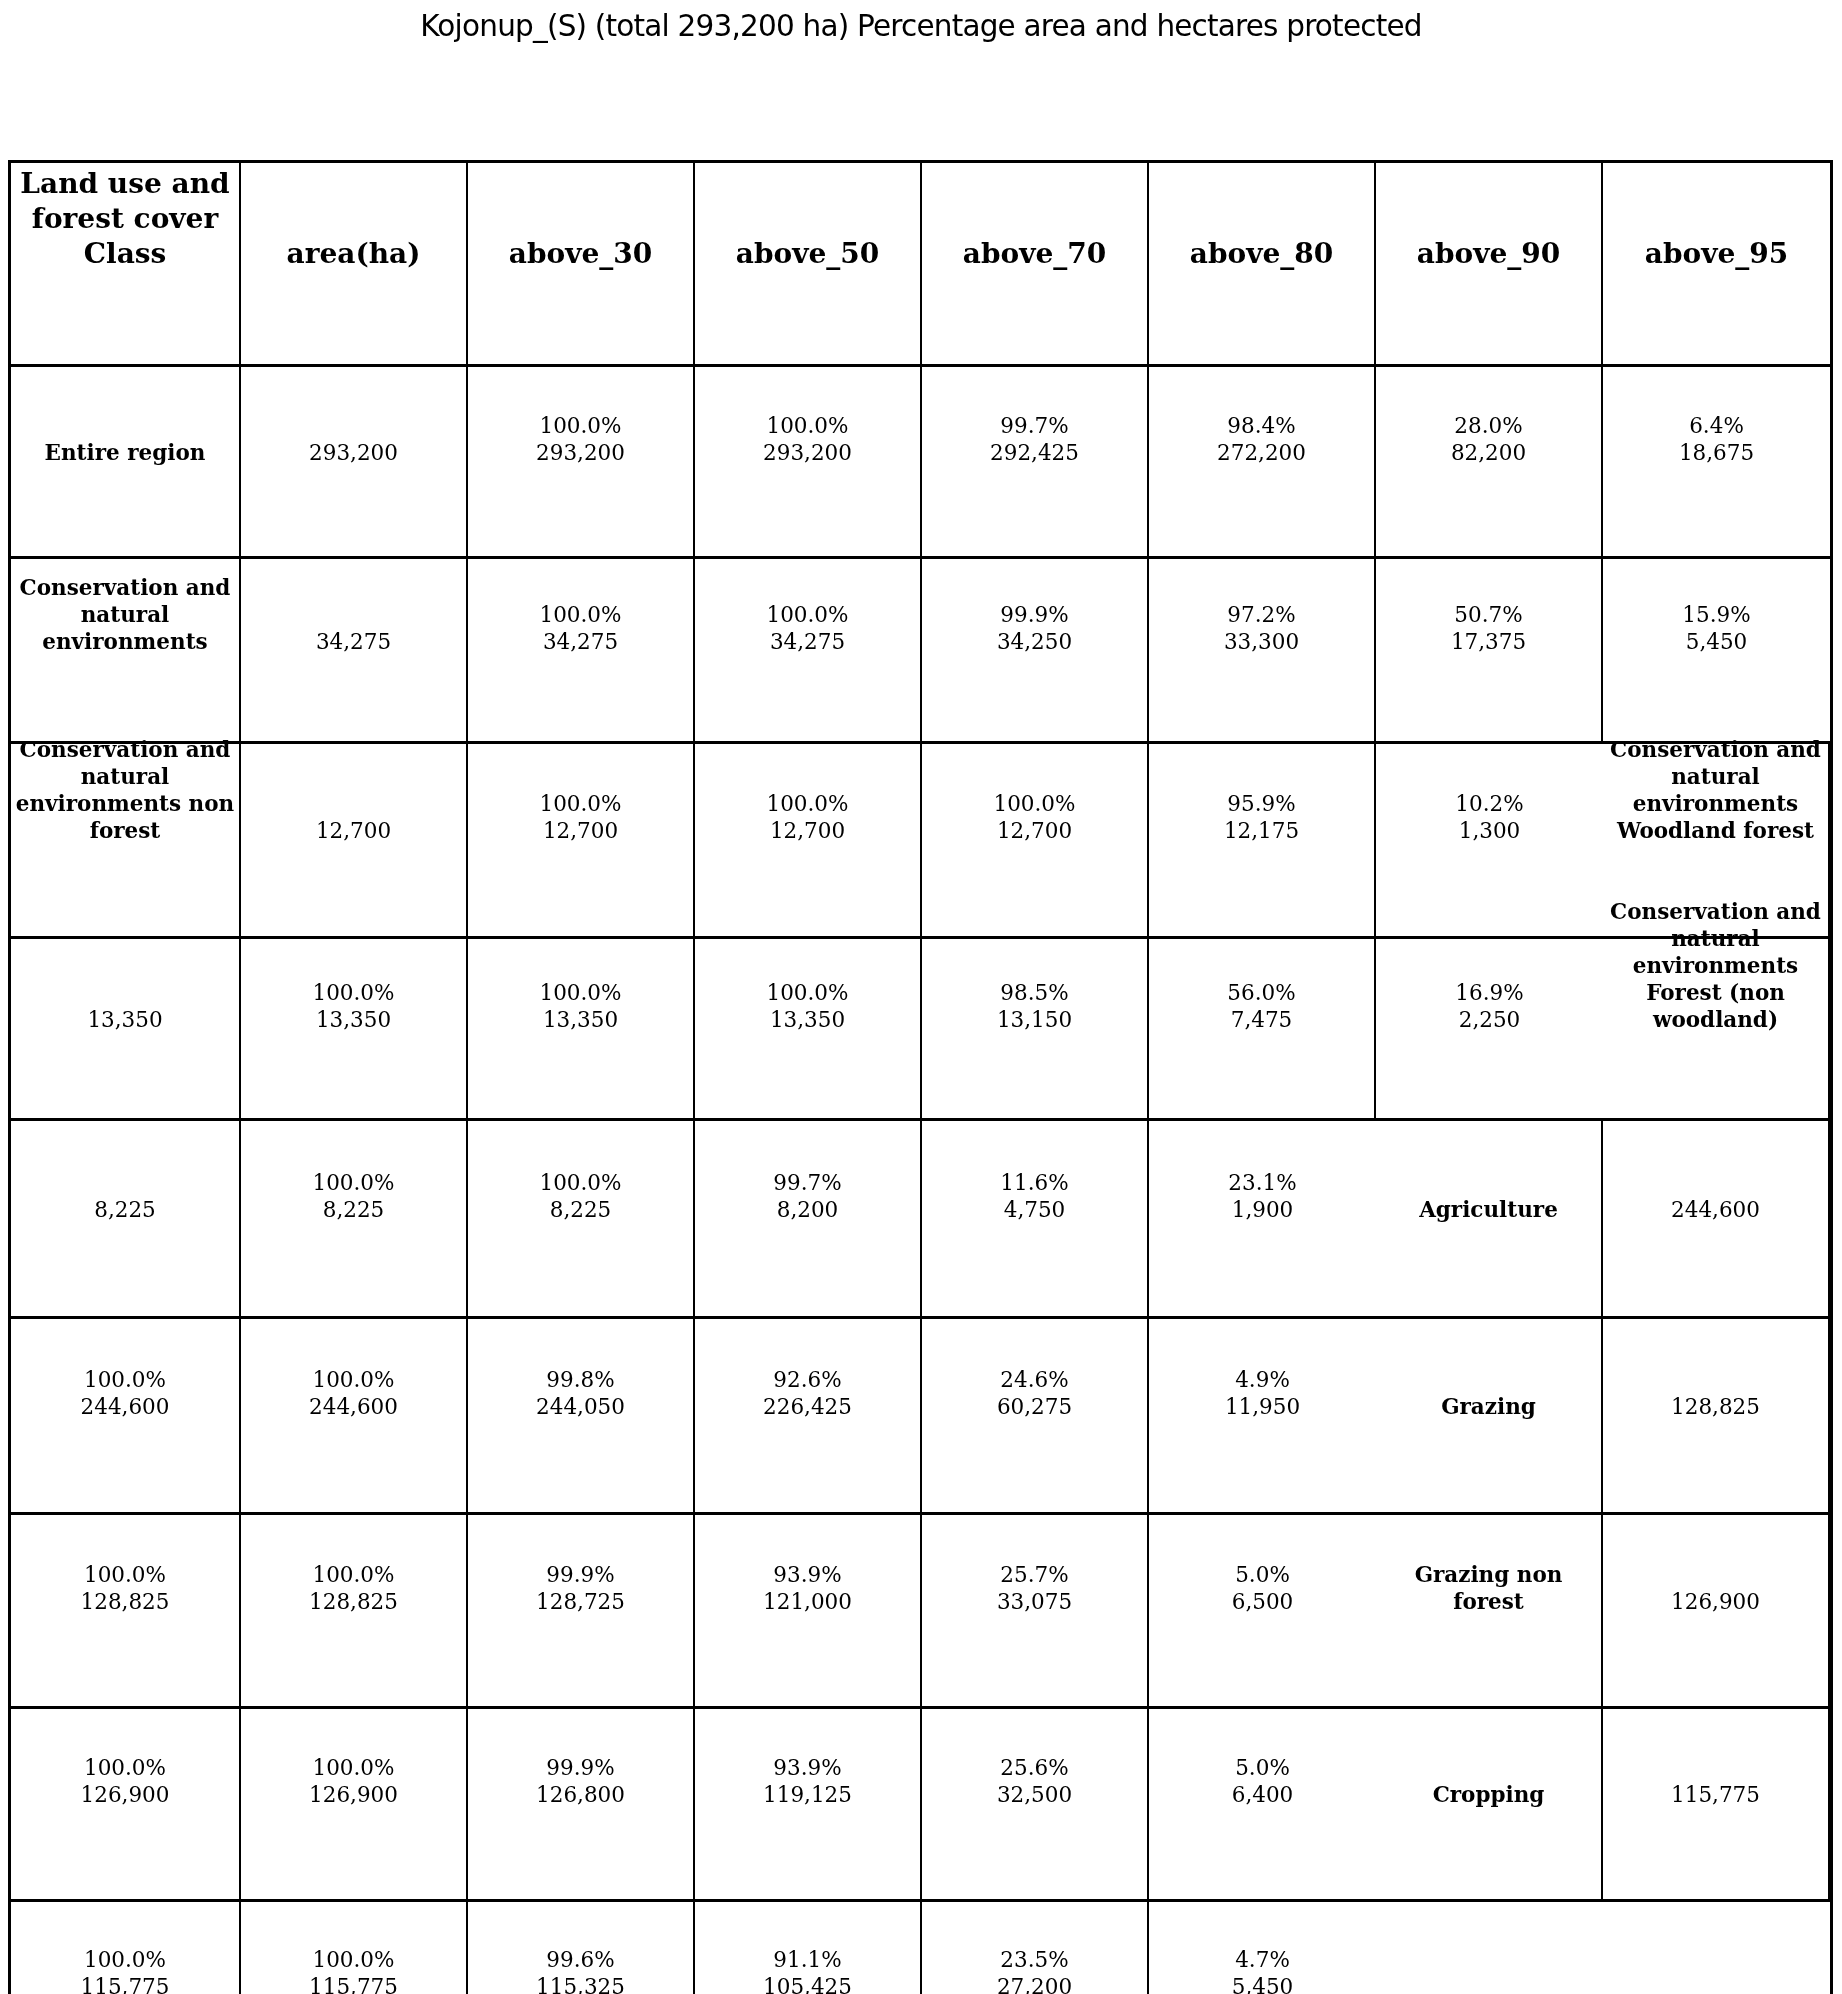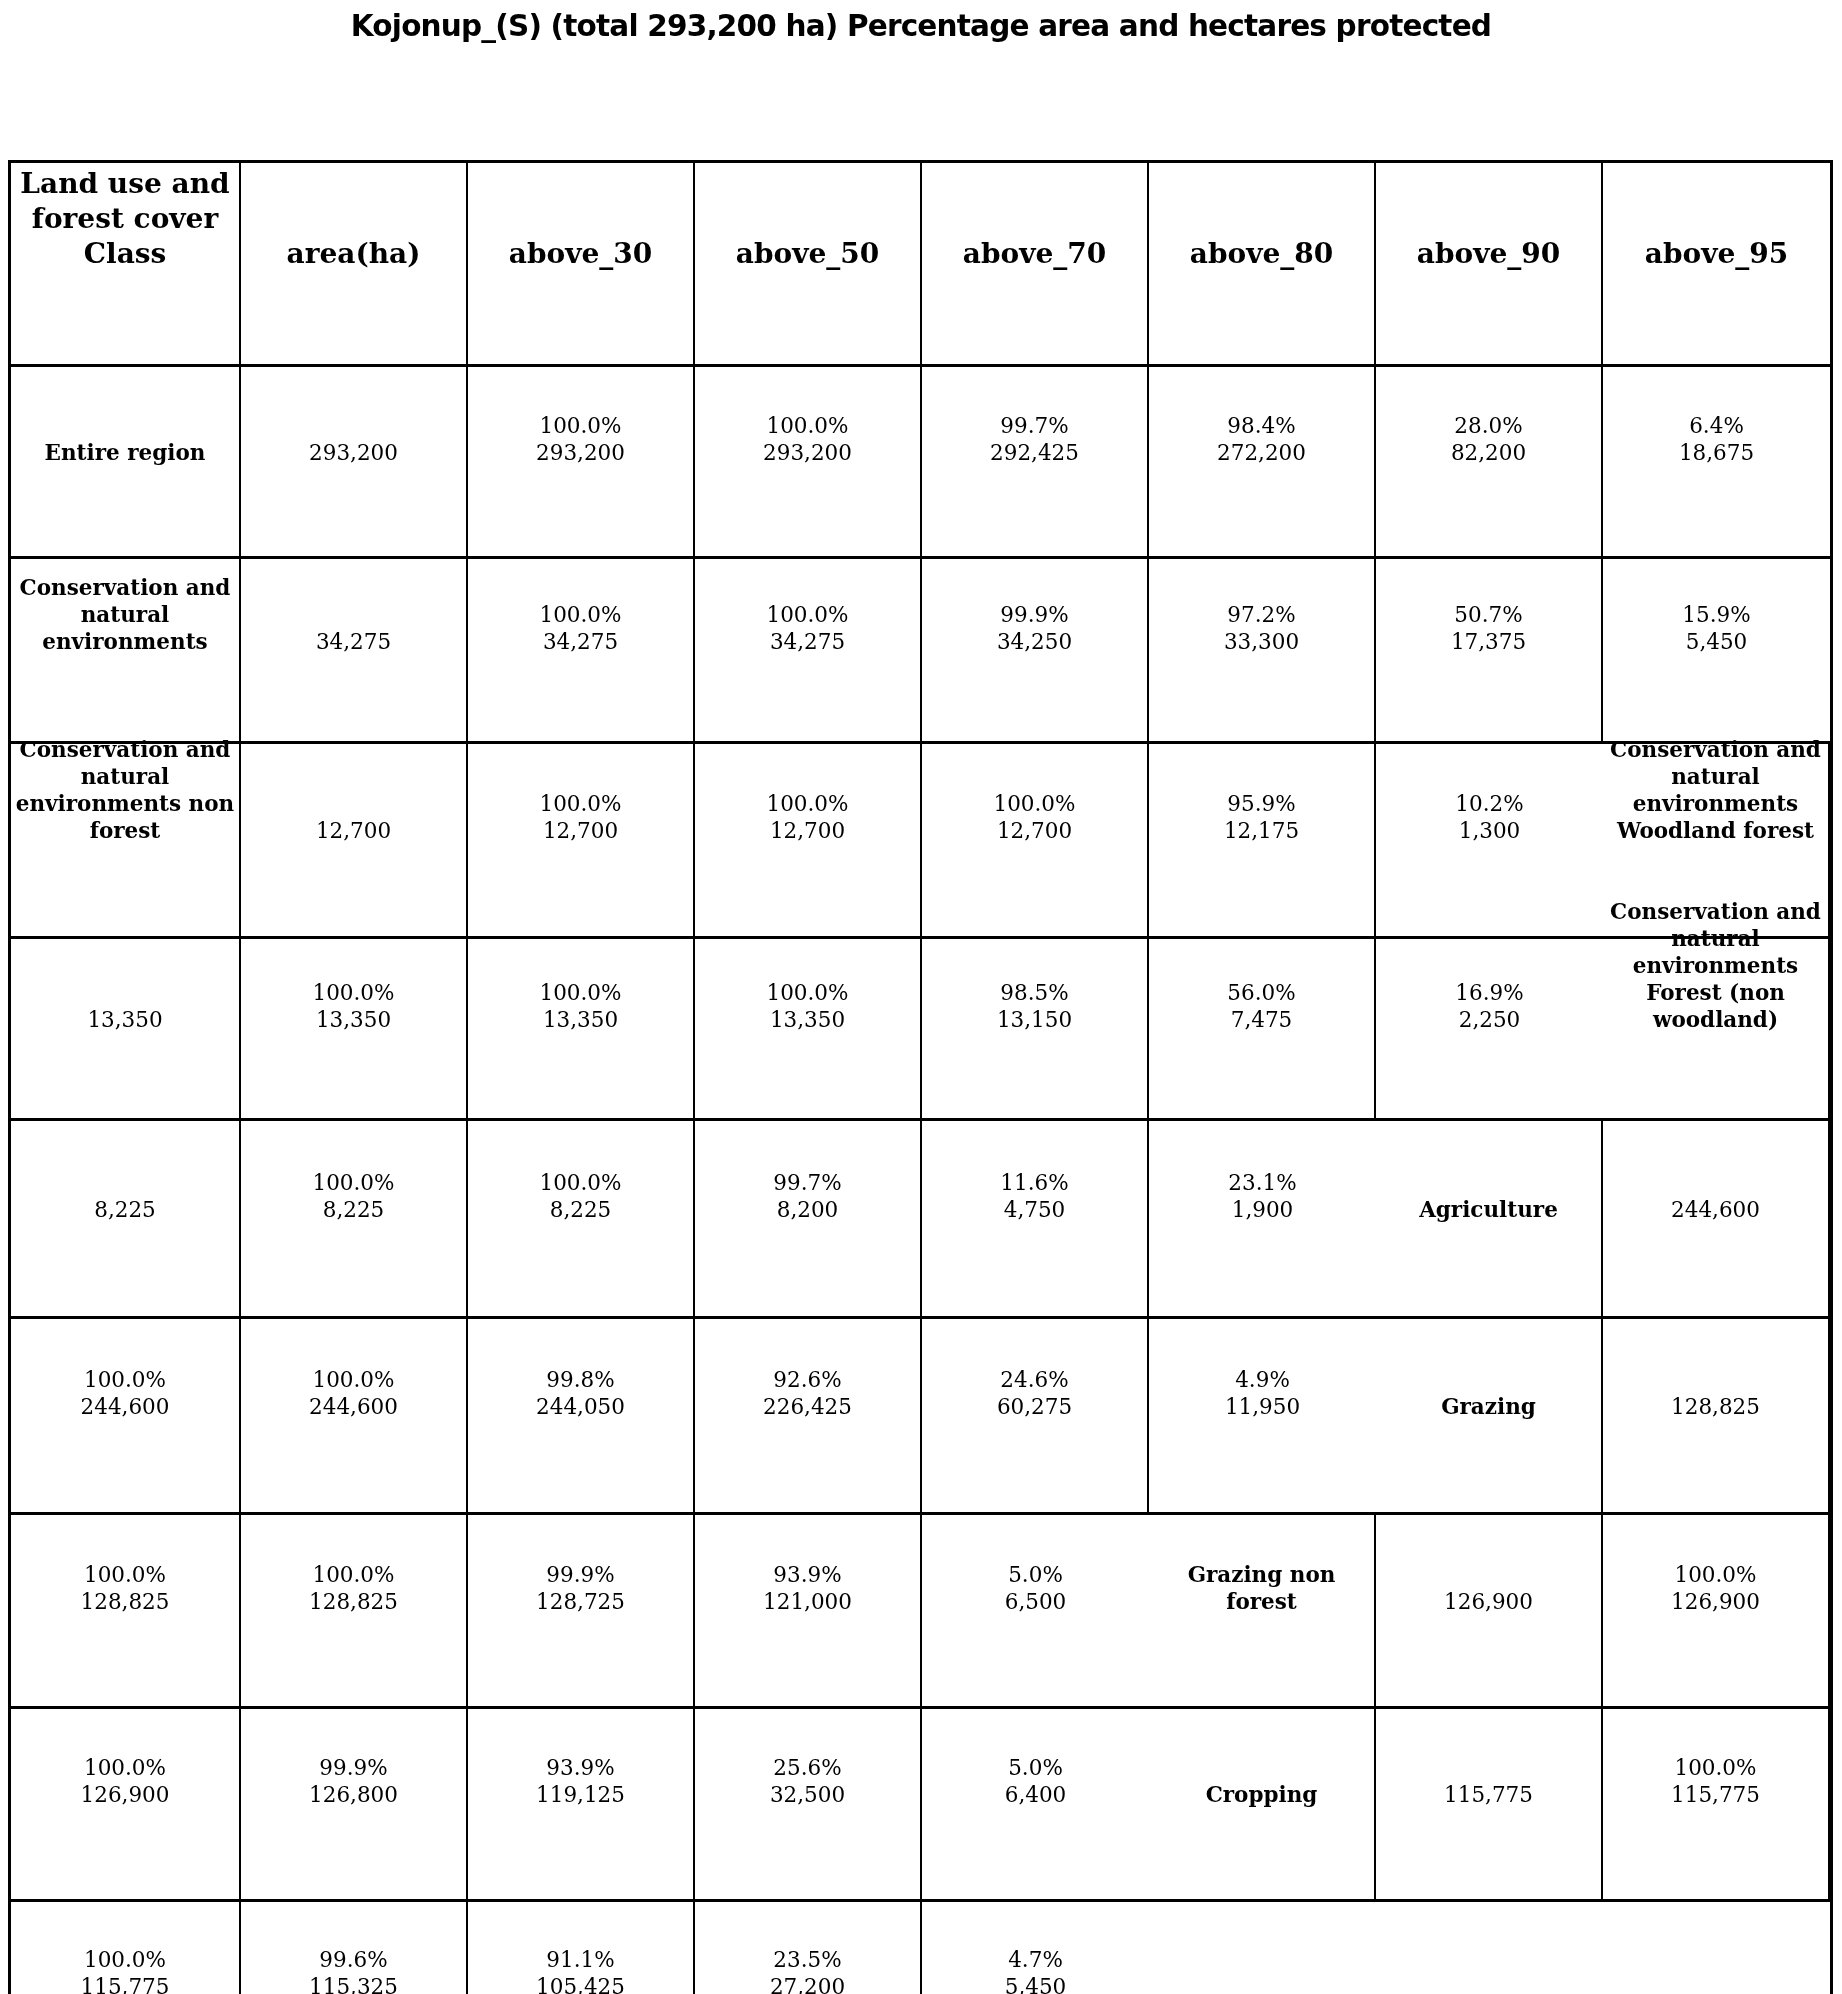--- a/index.html
+++ b/index.html
@@ -1,21 +1,21 @@
 <!DOCTYPE html>
 <html style="font-size:6.4px"><head>
 <meta charset="utf-8">
 <style>
   html,body{margin:0;padding:0;}
   body{width:1842px;height:2521px;background:#ffffff;position:relative;
        font-family:"DejaVu Serif",serif;color:#000;overflow:hidden;}
 
   
   .title{position:absolute;top:5.6px;left:0;width:1842px;text-align:center;
-         font-family:"DejaVu Sans",sans-serif;font-weight:bold;
+         font-family:"DejaVu Sans",sans-serif;font-weight:normal;
          font-size:29.5px;line-height:41px;letter-spacing:-0.8px;}
 
   
   .grid{position:absolute;left:8px;top:160px;
         display:grid;border:3.2px solid #000;background:#fff;
         grid-template-columns:230px repeat(7,227px);
         grid-template-rows:204px 192px 185px 195px 182px 198px 196px 194px 193px 190px 189px;}
   .cell{position:relative;border-right:2.4px solid #000;border-bottom:3.6px solid #000;}
   .cell.lc{border-right:none;}
   .ct{position:absolute;left:2.4px;right:2.4px;bottom:55%;
@@ -265,20 +265,24 @@
 128,825</div>
     </div>
   <div class="cell">
       <div class="ct">99.9%
 128,725</div>
     </div>
   <div class="cell">
       <div class="ct">93.9%
 121,000</div>
     </div>
+  <div class="cell">
+      <div class="ct">25.7%
+33,075</div>
+    </div>
   <div class="cell lc">
       <div class="ct">5.0%
 6,500</div>
     </div>
 
   <div class="cell">
       <div class="ct b">Grazing non
 forest</div>
     </div>
   <div class="cell">

